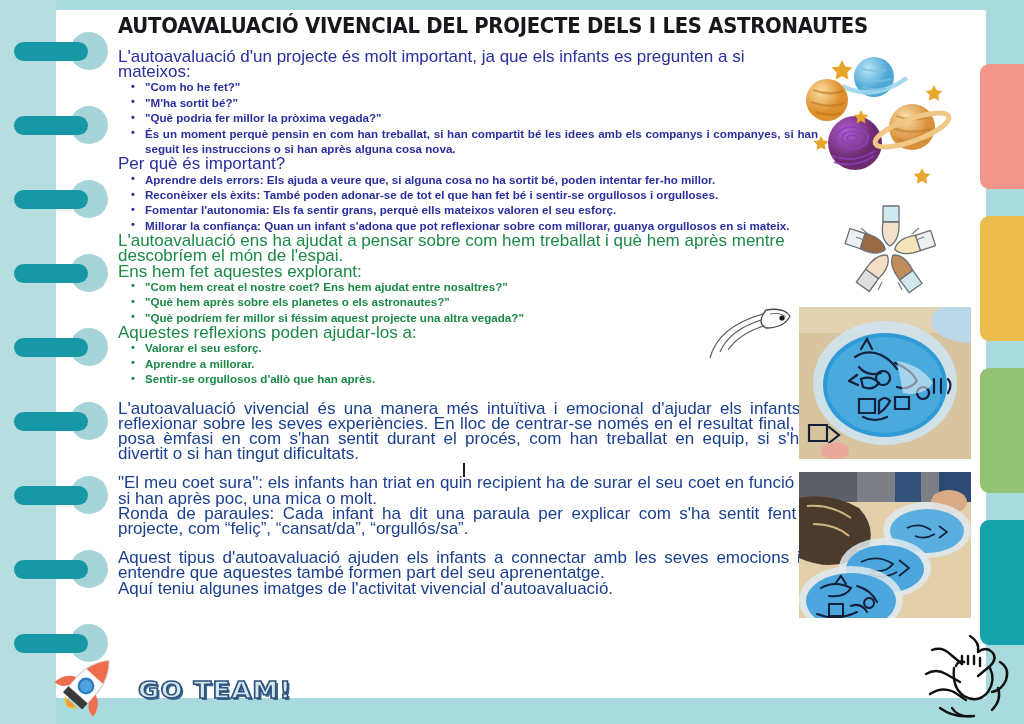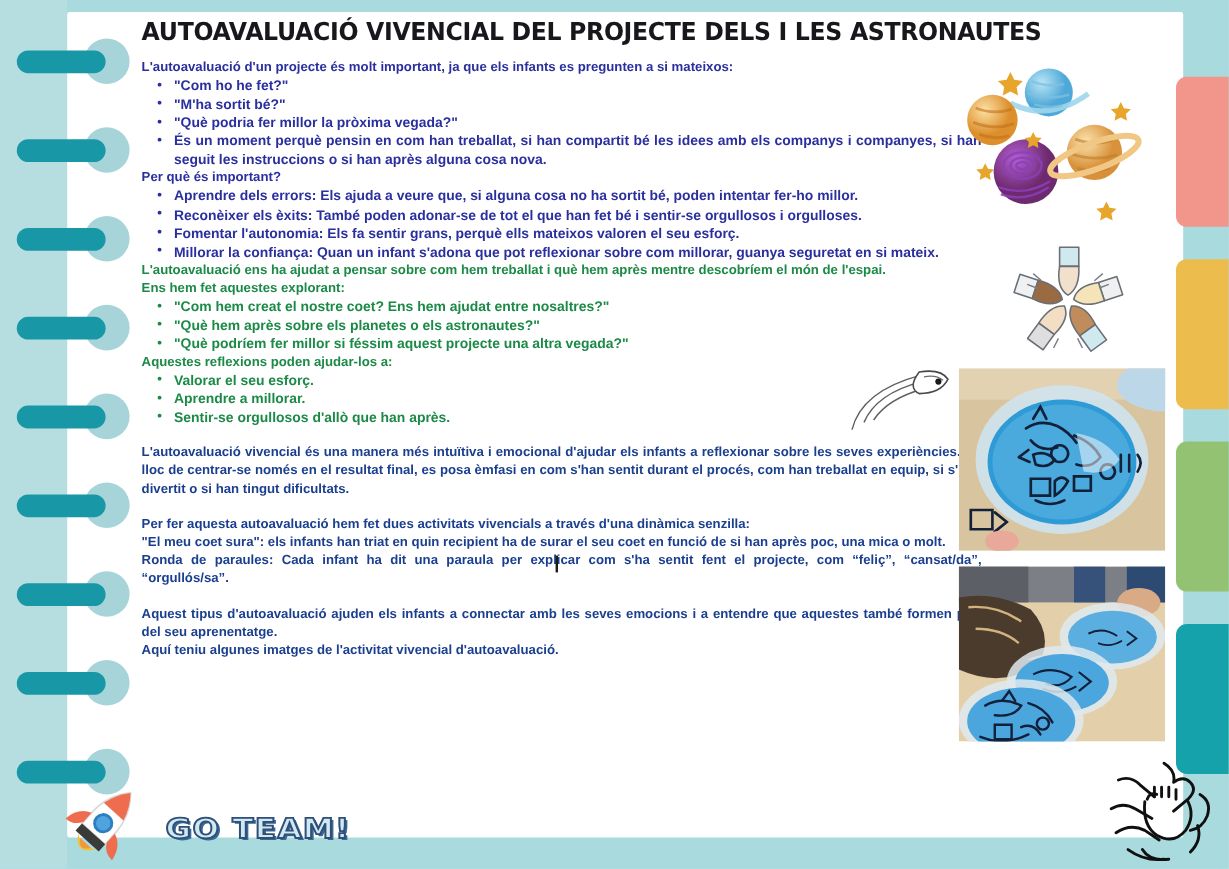--- a/index.html
+++ b/index.html
@@ -65,22 +65,22 @@
     font-weight: 700;
     font-size: 20.5px;
     letter-spacing: -0.3px;
     color: #17181c;
     white-space: nowrap;
     transform: scaleX(0.96);
     transform-origin: left center;
     margin-bottom: 11px;
   }
   .p-line {
-    font-size: 11px;
-    font-weight: 700;
+    font-size: 17px;
+    font-weight: 400;
     line-height: 15.2px;
     margin: 0 0 0 0;
   }
   .p-line.justify { text-align: justify; }
   .c-blue  { color: #2a2f9e; }
   .c-green { color: #1c8a47; }
   .c-navy  { color: #1b3f8f; }
 
   ul.bl { list-style: none; margin: 0 0 0 0; padding: 0; }
   ul.bl > li {
@@ -174,21 +174,21 @@
     <li>"Què podria fer millor la pròxima vegada?"</li>
     <li class="justify">És un moment perquè pensin en com han treballat, si han compartit bé les idees amb els companys i companyes, si han seguit les instruccions o si han après alguna cosa nova.</li>
   </ul>
 
   <p class="p-line c-blue">Per què és important?</p>
 
   <ul class="bl c-blue">
     <li>Aprendre dels errors: Els ajuda a veure que, si alguna cosa no ha sortit bé, poden intentar fer-ho millor.</li>
     <li>Reconèixer els èxits: També poden adonar-se de tot el que han fet bé i sentir-se orgullosos i orgulloses.</li>
     <li>Fomentar l'autonomia: Els fa sentir grans, perquè ells mateixos valoren el seu esforç.</li>
-    <li>Millorar la confiança: Quan un infant s'adona que pot reflexionar sobre com millorar, guanya seguretat en si mateix.</li>
+    <li>Millorar la confiança: Quan un infant s'adona que pot reflexionar sobre com millorar, guanya orgullosos en si mateix.</li>
   </ul>
 
   <p class="p-line c-green">L'autoavaluació ens ha ajudat  a pensar sobre com hem treballat i què hem après mentre descobríem el món de l'espai.</p>
   <p class="p-line c-green">Ens hem fet aquestes explorant:</p>
 
   <ul class="bl c-green">
     <li>"Com hem creat el nostre coet? Ens hem ajudat entre nosaltres?"</li>
     <li>"Què hem après sobre els planetes o els astronautes?"</li>
     <li>"Què podríem fer millor si féssim aquest projecte una altra vegada?"</li>
   </ul>
@@ -199,21 +199,20 @@
     <li>Valorar el seu esforç.</li>
     <li>Aprendre a millorar.</li>
     <li>Sentir-se orgullosos d'allò que han après.</li>
   </ul>
 
 
   <div class="gap-md"></div>
 
   <p class="p-line c-navy justify">L'autoavaluació vivencial és una manera més intuïtiva i emocional d'ajudar els infants a reflexionar sobre les seves experiències. En lloc de centrar-se només en el resultat final, es posa èmfasi en com s'han sentit durant el procés, com han treballat en equip, si s'han divertit o si han tingut dificultats.</p>
   <div class="gap-md"></div>
-  <p class="p-line c-navy">Per fer aquesta autoavaluació hem fet dues activitats vivencials a través d'una dinàmica senzilla:</p>
   <p class="p-line c-navy justify">"El meu coet sura":  els infants han triat en quin recipient ha de surar el seu coet en funció de si han après poc, una mica o molt.</p>
   <p class="p-line c-navy justify">Ronda de paraules: Cada infant ha dit una paraula per explicar com s'ha sentit fent el projecte, com “feliç”, “cansat/da”, “orgullós/sa”.</p>
   <div class="gap-md"></div>
   <p class="p-line c-navy justify">Aquest tipus d'autoavaluació ajuden els infants  a connectar amb les seves emocions i a entendre que aquestes també formen part del seu aprenentatge.</p>
   <p class="p-line c-navy">Aquí teniu algunes imatges de l'activitat vivencial d'autoavaluació.</p>
 </div>
 
 <div id="caret"></div>
 
 <div id="art-planets">

